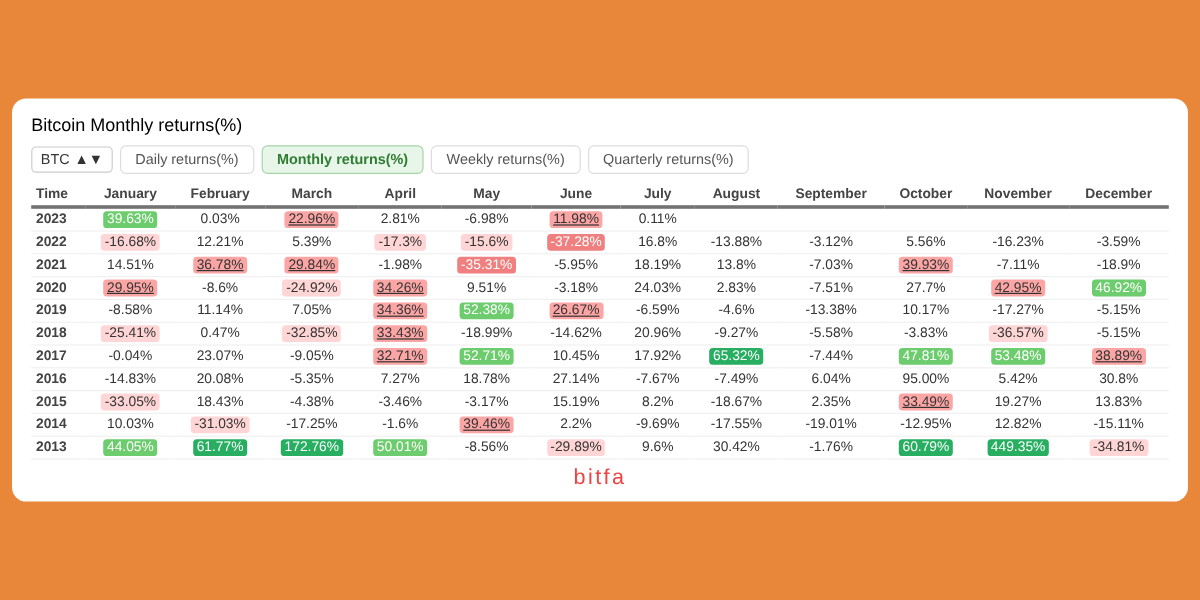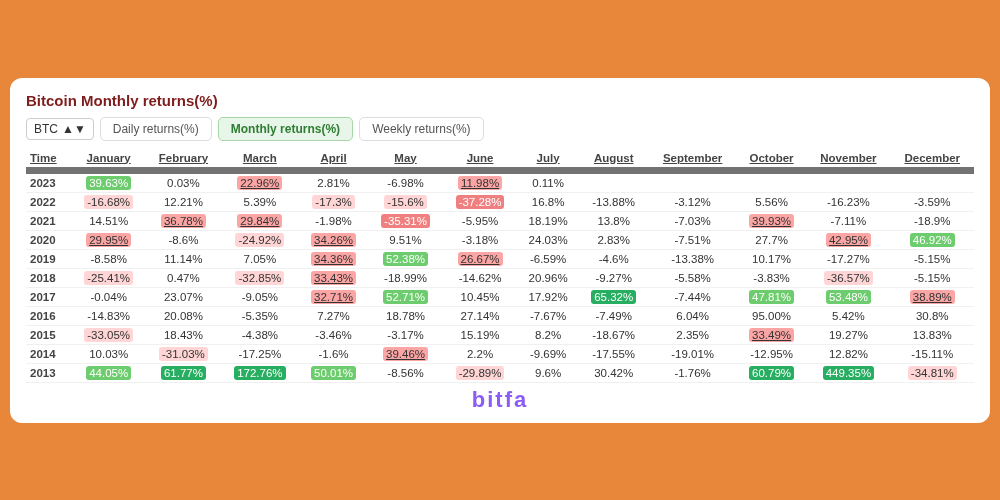--- a/index.html
+++ b/index.html
@@ -16,22 +16,22 @@
     .card {
       background: #fff;
       border-radius: 12px;
       padding: 14px 16px 10px;
       width: 980px;
       max-height: 490px;
       overflow: hidden;
     }
     .card-title {
       font-size: 15px;
-      font-weight: bold;
-      color: #7f1d1d;
+      font-weight: normal;
+      color: #000000;
       margin-bottom: 8px;
     }
     .tabs-row {
       display: flex;
       align-items: center;
       gap: 6px;
       margin-bottom: 8px;
     }
     .btc-selector {
       border: 1px solid #ccc;
@@ -63,22 +63,21 @@
     table {
       width: 100%;
       border-collapse: collapse;
       font-size: 11.5px;
     }
     thead th {
       text-align: center;
       color: #444;
       font-weight: bold;
       padding: 3px 4px;
-      border-bottom: 7px solid #737373;
-      text-decoration: underline;
+      border-bottom: 3px solid #737373;
     }
     thead th:first-child {
       text-align: left;
     }
     tbody tr td {
       text-align: center;
       padding: 3px 4px;
       border-bottom: 1px solid #f0f0f0;
       color: #333;
       white-space: nowrap;
@@ -90,40 +89,41 @@
     }
     .green-light { background: #fca5a5; border-radius: 3px; padding: 1px 3px; text-decoration: underline; }
     .green-mid { background: #6dcc6d; border-radius: 3px; padding: 1px 3px; color: #fff; }
     .green-dark { background: #27ae60; border-radius: 3px; padding: 1px 3px; color: #fff; }
     .red-light { background: #ffd5d5; border-radius: 3px; padding: 1px 3px; }
     .red-mid { background: #f08080; border-radius: 3px; padding: 1px 3px; color: #fff; }
     .neutral { color: #333; }
     .watermark {
       text-align: center;
       margin-top: 4px;
-      font-size: 22px;
-      font-weight: bold;
-      color: #8b5cf6;
+      font-size: 18px;
+      font-weight: normal;
+      color: #ef4444;
       letter-spacing: 2px;
     }
   </style>
 </head>
 <body>
 
 <div class="card">
   <div class="card-title">Bitcoin Monthly returns(%)</div>
   <div class="tabs-row">
     <div class="btc-selector">
       <span>BTC</span>
       <span>▲▼</span>
     </div>
     <div id="tabs-container" style="display:flex;gap:6px;">
         <button class="tab-btn">Daily returns(%)</button>
         <button class="tab-btn active">Monthly returns(%)</button>
         <button class="tab-btn">Weekly returns(%)</button>
+        <button class="tab-btn">Quarterly returns(%)</button>
       </div>
   </div>
 
   <table>
     <thead id="table-head">
         <tr>
           <th>Time</th>
           <th>January</th>
           <th>February</th>
           <th>March</th>

